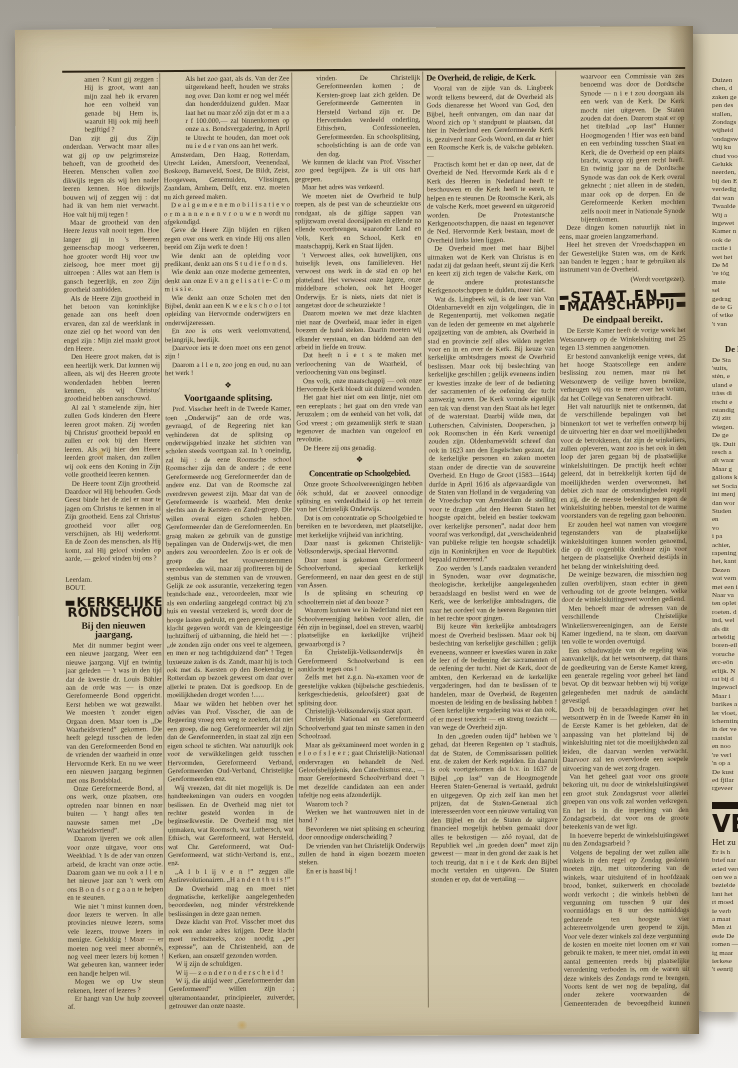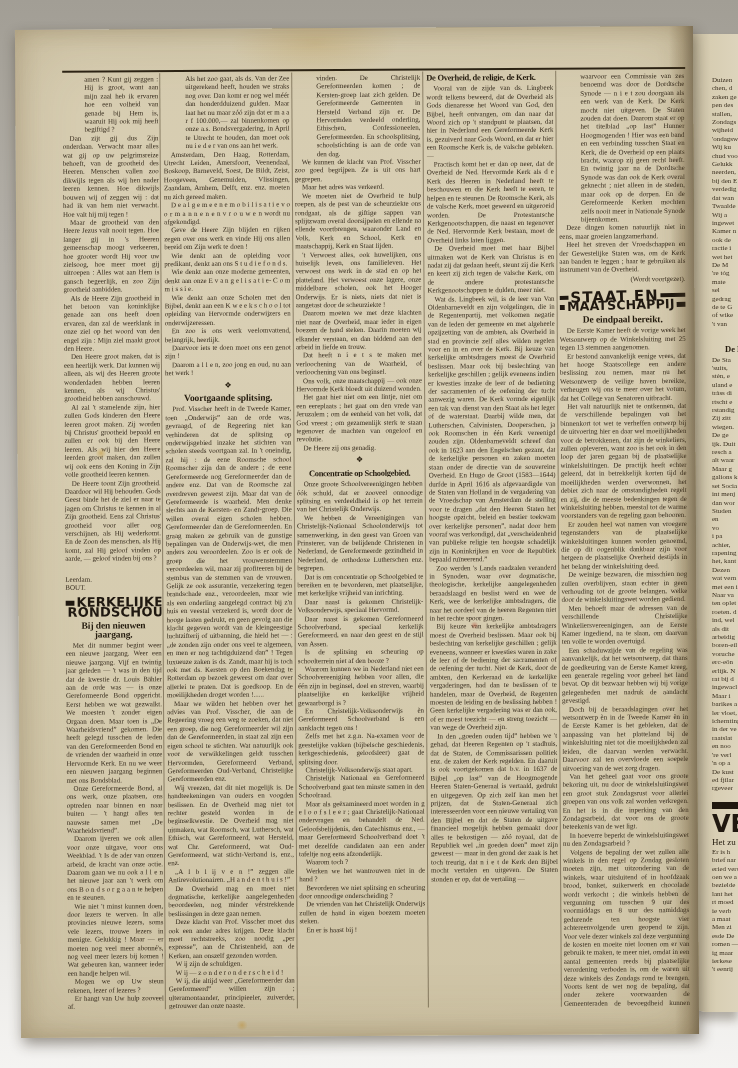--- a/index.html
+++ b/index.html
@@ -248,21 +248,20 @@
       <p>We moeten niet de Overheid te hulp roepen, als de pest van de scheurziekte ons rondgaat, als de giftige sappen van splijtzwam overal doorsijpelen en ellende na ellende voortbrengen, waaronder Land en Volk, Kerk en School, Kerk en maatschappij, Kerk en Staat lijden.</p>
       <p>'t Verwoest alles, ook huwelijken, ons huiselijk leven, ons familieleven. Het verwoest ons werk in de stad en op het platteland. Het verwoest onze lagere, onze middelbare scholen, ook het Hooger Onderwijs. Er is niets, niets dat niet is aangetast door de scheurziekte !</p>
       <p>Daarom moeten we met deze klachten niet naar de Overheid, maar ieder in eigen boezem de hand steken. Daarin moeten wij elkander verstaan, en dan biddend aan den arbeid in liefde en trouw.</p>
       <p>Dat heeft  n i e t s  te maken met verloochening van de Waarheid, of verloochening van ons beginsel.</p>
       <p>Ons volk, onze maatschappij — ook onze Hervormde Kerk bloedt uit duizend wonden.</p>
       <p>Het gaat hier niet om een lintje, niet om een eereplaats ; het gaat om den vrede van Jeruzalem ; om de eenheid van het volk, dat God vreest ; om gezamenlijk sterk te staan tegenover de machten van ongeloof en revolutie.</p>
       <p>De Heere zij ons genadig.</p>
       <div class="b-orn">❖</div>
       <div class="b-h2 tight">Concentratie op Schoolgebied.</div>
       <p>Onze groote Schoolvereenigingen hebben óók schuld, dat er zooveel onnoodige splitsing en verdeeldheid is op het terrein van het Christelijk Onderwijs.</p>
-      <p>We hebben de Vereenigingen van Christelijk-Nationaal Schoolonderwijs tot samenwerking, in den geest van Groen van Prinsterer, van de belijdende Christenen in Nederland, de Gereformeerde gezindheid in Nederland, de orthodoxe Lutherschen enz. begrepen.</p>
       <p>Dat is om concentratie op Schoolgebied te bereiken en te bevorderen, met plaatselijke, met kerkelijke vrijheid van inrichting.</p>
       <p>Daar naast is gekomen Christelijk-Volksonderwijs, speciaal Hervormd.</p>
       <p>Daar naast is gekomen Gereformeerd Schoolverband, speciaal kerkelijk Gereformeerd, en naar den geest en de stijl van Assen.</p>
       <p>Is de splitsing en scheuring op schoolterrein niet af den booze ?</p>
       <p>Waarom kunnen we in Nederland niet een Schoolvereeniging hebben voor allen, die één zijn in beginsel, doel en streven, waarbij plaatselijke en kerkelijke vrijheid gewaarborgd is ?</p>
       <p>En Christelijk-Volksonderwijs èn Gereformeerd Schoolverband is een aanklacht tegen ons !</p>
       <p>Zelfs met het z.g.n. Na-examen voor de geestelijke vakken (bijbelsche geschiedenis, kerkgeschiedenis, geloofsleer) gaat de splitsing door.</p>
       <p>Christelijk-Volksonderwijs staat apart.</p>
       <p>Christelijk Nationaal en Gereformeerd Schoolverband gaat ten minste samen in den Schoolraad.</p>
       <p>Maar als geëxamineerd moet worden in g e l o o f s l e e r ;  gaat Christelijk-Nationaal ondervragen en behandelt de Ned. Geloofsbelijdenis, den Catechismus enz., — maar Gereformeerd Schoolverband doet 't met dezelfde candidaten aan een ander tafeltje nog eens afzonderlijk.</p>

